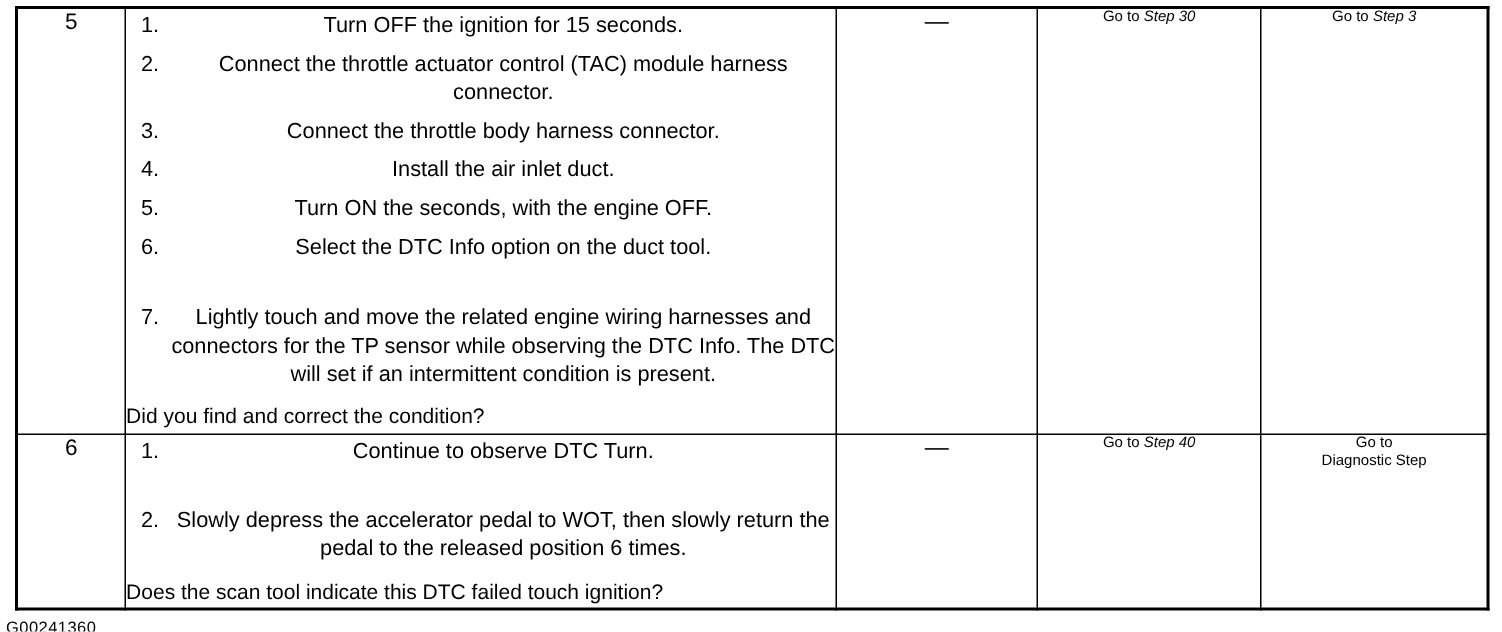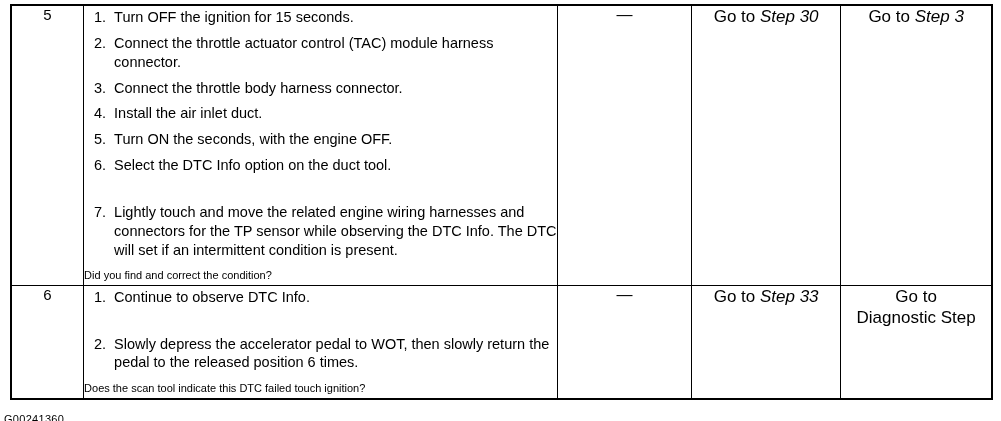--- a/index.html
+++ b/index.html
@@ -45,50 +45,51 @@
     vertical-align: middle;
     font-family: "Liberation Sans", sans-serif;
   }
   .action-cell {
     padding: 6px 8px 4px 8px;
   }
   ol.steps {
     margin: 2px 0 0 0;
     padding-left: 26px;
     list-style-type: decimal;
+    text-align: center;
   }
   ol.steps li {
     font-size: 14.5px;
     line-height: 1.30;
     margin-bottom: 7px;
     padding-left: 4px;
   }
   ol.steps li:last-child {
     margin-bottom: 0;
     margin-top: 28px;
   }
   .question {
-    font-size: 11px;
+    font-size: 14px;
     line-height: 1.3;
     margin-top: 9px;
     margin-bottom: 2px;
   }
   .value-cell {
     text-align: center;
     vertical-align: middle;
     font-size: 16px;
   }
   .dash {
     display: inline-block;
     line-height: 1;
   }
   .result-cell {
     position: relative;
     text-align: center;
-    font-size: 17px;
+    font-size: 10px;
     vertical-align: bottom;
     padding-bottom: 5px;
   }
   .result-cell .goto {
     display: block;
     line-height: 1.25;
   }
   .italic { font-style: italic; }
   .mid-align {
     vertical-align: middle;
@@ -140,30 +141,30 @@
           <span class="goto"><span>Go to </span><span class="italic">Step 30</span></span>
         </td>
         <td class="result-cell">
           <span class="goto"><span>Go to </span><span class="italic">Step 3</span></span>
         </td>
       </tr>
       <tr>
         <td class="stepnum">6</td>
         <td class="action-cell row2-action">
           <ol class="steps">
-            <li>Continue to observe DTC Info.</li>
+            <li>Continue to observe DTC Turn.</li>
             <li>Slowly depress the accelerator pedal to WOT, then slowly return the pedal to the released position 6 times.</li>
           </ol>
           <div class="question">Does the scan tool indicate this DTC failed touch ignition?</div>
         </td>
         <td class="value-cell">
           <span class="dash">—</span>
         </td>
         <td class="result-cell">
-          <span class="goto"><span>Go to </span><span class="italic">Step 33</span></span>
+          <span class="goto"><span>Go to </span><span class="italic">Step 40</span></span>
         </td>
         <td class="result-cell mid-align">
           <span class="goto">Go to</span>
           <span class="goto">Diagnostic Step</span>
         </td>
       </tr>
     </tbody>
   </table>
 
   <div class="footer-code">G00241360</div>

